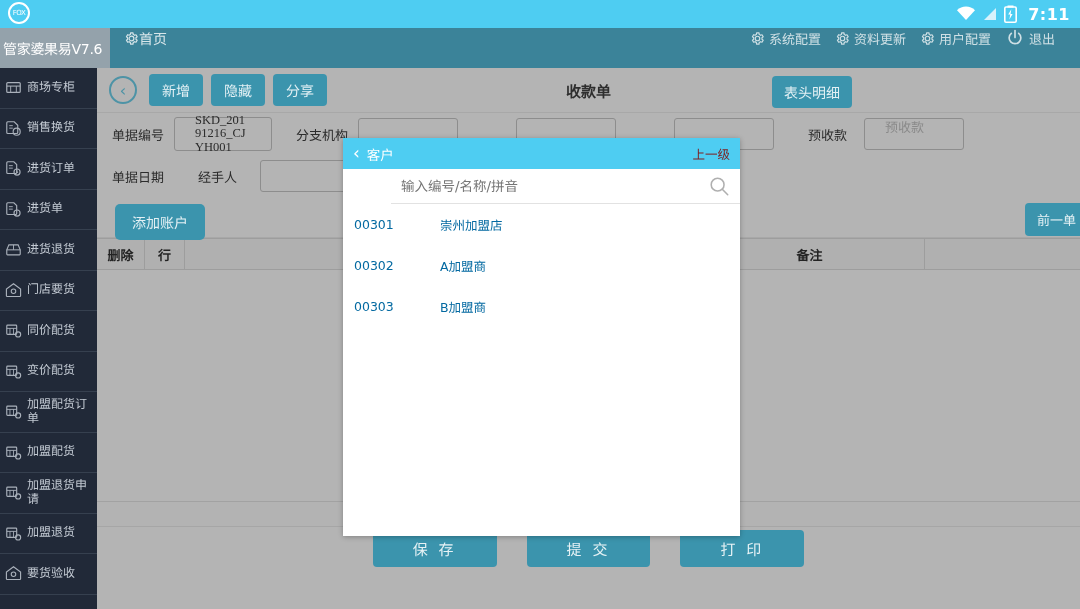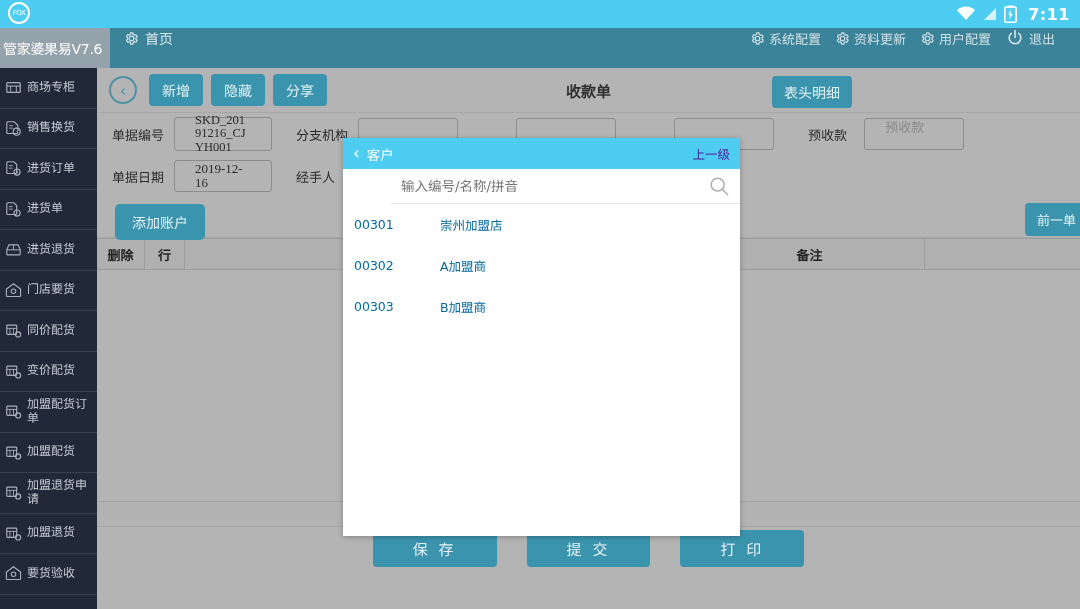--- a/index.html
+++ b/index.html
@@ -37,21 +37,21 @@
     display: flex; align-items: flex-start;
   }
   .brand {
     width: 110px; height: 40px;
     background: #94a2ab;
     color: #ffffff; font-size: 14px;
     display: flex; align-items: center; padding-left: 3px;
     letter-spacing: -0.3px;
   }
   .homepage-tab {
-    display: flex; align-items: center; gap: 6px;
+    display: flex; align-items: center; 
     color: #d8e6ea; font-size: 14px; margin-left: 14px;
   }
   .appbar-right {
     margin-left: auto; display: flex; align-items: center;
     gap: 14px; padding-right: 25px;
   }
   .appbar-item {
     display: flex; align-items: center; gap: 4px;
     color: #cfe0e5; font-size: 13px;
   }
@@ -188,21 +188,21 @@
     display: flex; flex-direction: column;
     overflow: hidden;
   }
   .modal-head {
     height: 31px; background: #4ecdf2;
     display: flex; align-items: center;
     padding: 0 10px; color: #ffffff;
   }
   .modal-back { font-size: 17px; margin-right: 7px; line-height: 1; }
   .modal-title { font-size: 13.5px; }
-  .modal-up { margin-left: auto; font-size: 12.5px; color: #4c1d95; }
+  .modal-up { margin-left: auto; font-size: 12.5px; color: #7f1d1d; }
   .search-row {
     height: 35px; display: flex; align-items: center;
     padding: 0 10px; border-bottom: 1px solid #e2e2e2; margin-left: 48px;
   }
   .search-input {
     flex: 1; border: none; outline: none; background: transparent;
     font-size: 13.5px; color: #8f8f8f; font-family: inherit;
   }
   .search-icon { width: 22px; height: 22px; opacity: .55; }
   .modal-list { flex: 1; overflow: hidden; }
@@ -450,21 +450,20 @@
         <div class="fbox" style="margin-left:34px"></div>
         <span class="spacer-s"></span>
         <div class="fbox" style="margin-left:34px"></div>
         <span class="spacer-s"></span>
         <span class="flabel" style="width:56px;margin-left:10px">预收款</span>
         <div class="fbox ph">预收款</div>
       </div>
 
       <div class="frow">
         <span class="flabel">单据日期</span>
-        <div class="fbox" style="width:98px;display:flex;align-items:center">2019-12-16</div>
         <span class="spacer-s"></span>
         <span class="flabel">经手人</span>
         <div class="fbox"></div>
       </div>
 
       <div class="addbtn-row">
         <button class="addbtn">添加账户</button>
         <button class="prevbtn">前一单</button>
       </div>
     </div>

